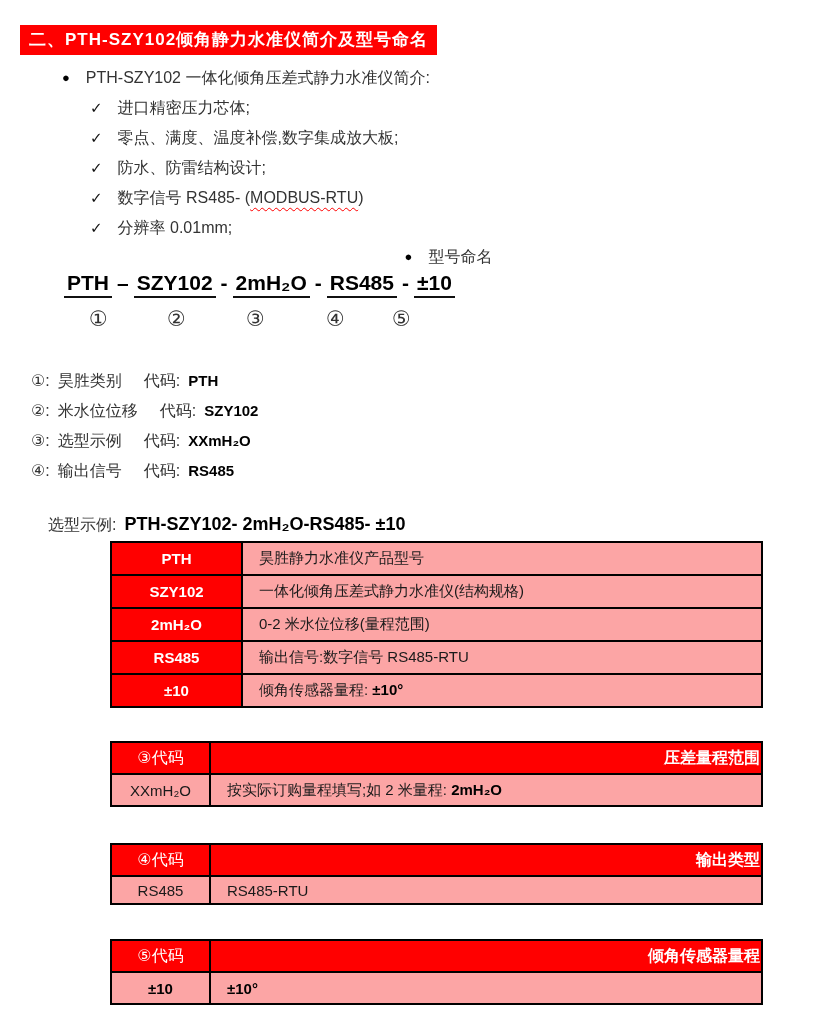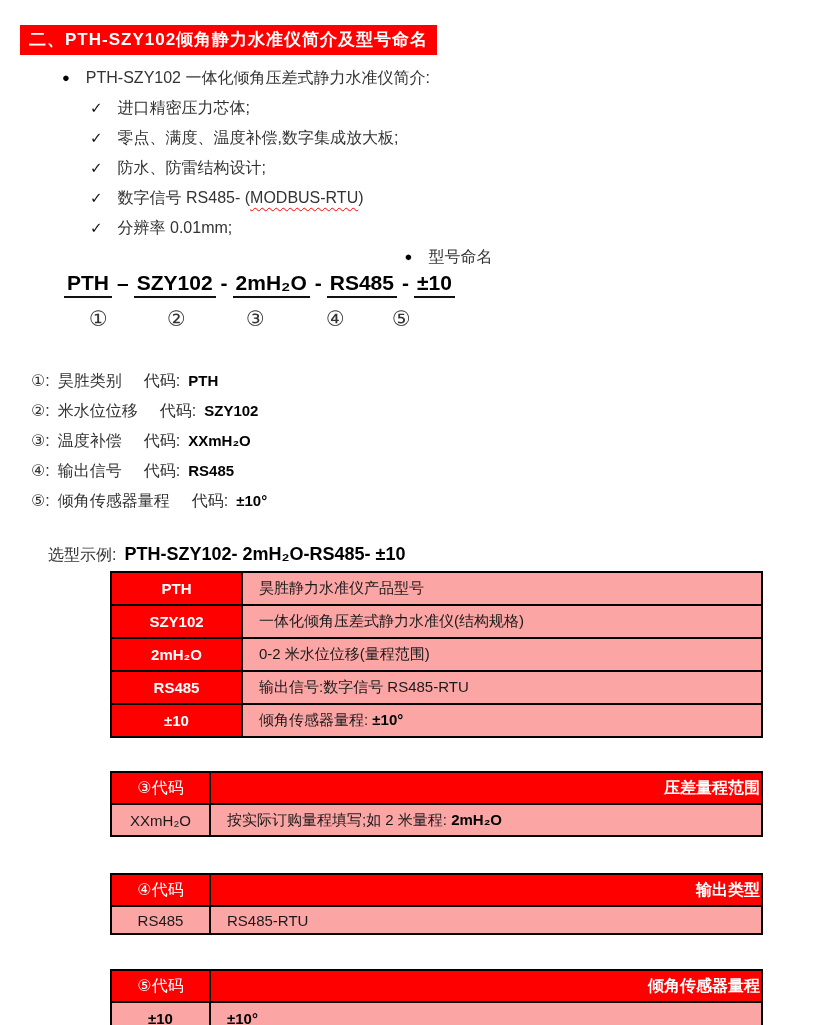--- a/index.html
+++ b/index.html
@@ -113,27 +113,24 @@
 </div>
 
 <div class="codes">
   <div class="code-row">
     <span class="code-num">①:</span><span>昊胜类别</span><span class="code-code-label">代码:</span><span class="code-value">PTH</span>
   </div>
   <div class="code-row">
     <span class="code-num">②:</span><span>米水位位移</span><span class="code-code-label">代码:</span><span class="code-value">SZY102</span>
   </div>
   <div class="code-row">
-    <span class="code-num">③:</span><span>温度补偿</span><span class="code-code-label">代码:</span><span class="code-value">XXmH₂O</span>
+    <span class="code-num">③:</span><span>选型示例</span><span class="code-code-label">代码:</span><span class="code-value">XXmH₂O</span>
   </div>
   <div class="code-row">
     <span class="code-num">④:</span><span>输出信号</span><span class="code-code-label">代码:</span><span class="code-value">RS485</span>
-  </div>
-  <div class="code-row">
-    <span class="code-num">⑤:</span><span>倾角传感器量程</span><span class="code-code-label">代码:</span><span class="code-value">±10°</span>
   </div>
 </div>
 
 <div class="example-line">
   <span>选型示例:</span><span class="example-model">PTH-SZY102- 2mH₂O-RS485- ±10</span>
 </div>
 
 <table class="t-example">
   <tbody>
     <tr>

